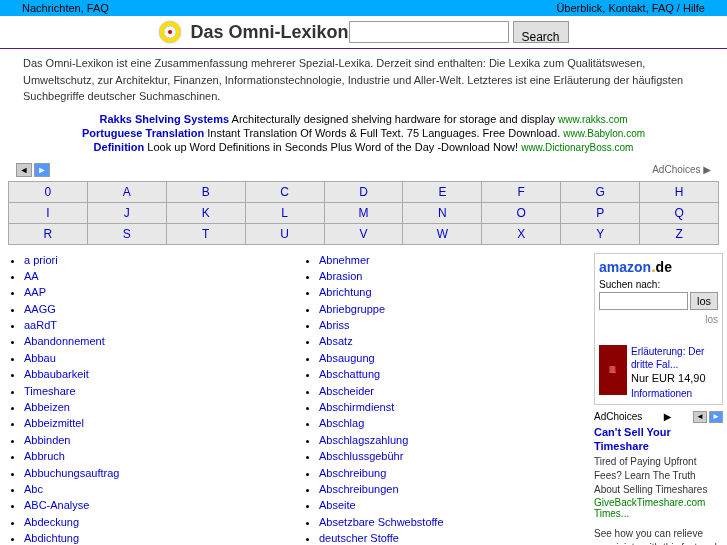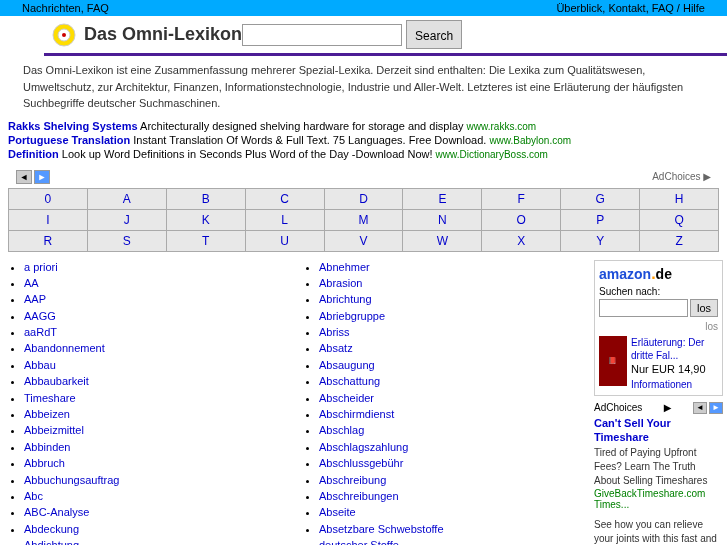--- a/index.html
+++ b/index.html
@@ -13,24 +13,23 @@
       background: #00aaff;
       padding: 2px 22px;
       font-size: 11px;
     }
     .top-nav a { color: #000; }
     
     
     .header {
       display: flex;
       align-items: center;
-      justify-content: flex-start;
+      justify-content: center;
       padding: 4px 8px;
-      border-bottom: 3px solid #4c1d95;
-      margin-left: 44px;
+      border-bottom: 1px solid #4c1d95;
     }
     .header-left {
       display: flex;
       align-items: center;
       gap: 8px;
     }
     .logo-icon {
       width: 24px;
       height: 24px;
       position: relative;
@@ -46,40 +45,41 @@
       gap: 4px;
     }
     .search-input {
       width: 160px;
       height: 22px;
       border: 1px solid #999;
       padding: 2px 4px;
       font-size: 12px;
     }
     .search-button {
-      height: 29px;
+      height: 22px;
       padding: 8px 8px;
       background: #e0e0e0;
       border: 1px solid #999;
       font-size: 12px;
       cursor: pointer;
     }
     
     
     .description {
       padding: 6px 23px;
       font-size: 11px;
       line-height: 1.5;
       color: #333;
     }
     
     
     .ad-links {
       padding: 2px 8px 4px 8px;
       font-size: 11px;
+      text-align: center;
     }
     .ad-links .ad-row {
       margin-bottom: 2px;
     }
     .ad-links .ad-title { color: #00c; font-weight: bold; }
     .ad-links .ad-domain { color: #008000; font-size: 10px; }
     
     .ad-choices-top {
       text-align: right;
       font-size: 10px;
@@ -189,21 +189,21 @@
       height: 18px;
       padding: 0 6px;
       background: #e0e0e0;
       border: 1px solid #999;
       font-size: 11px;
       cursor: pointer;
     }
     .amazon-book {
       display: flex;
       gap: 4px;
-      margin-top: 4px;
+      margin-top: 20px;
       align-items: flex-start;
     }
     .amazon-book-img {
       width: 38px;
       height: 50px;
       background: #8b0000;
       display: flex;
       align-items: center;
       justify-content: center;
       font-size: 7px;

